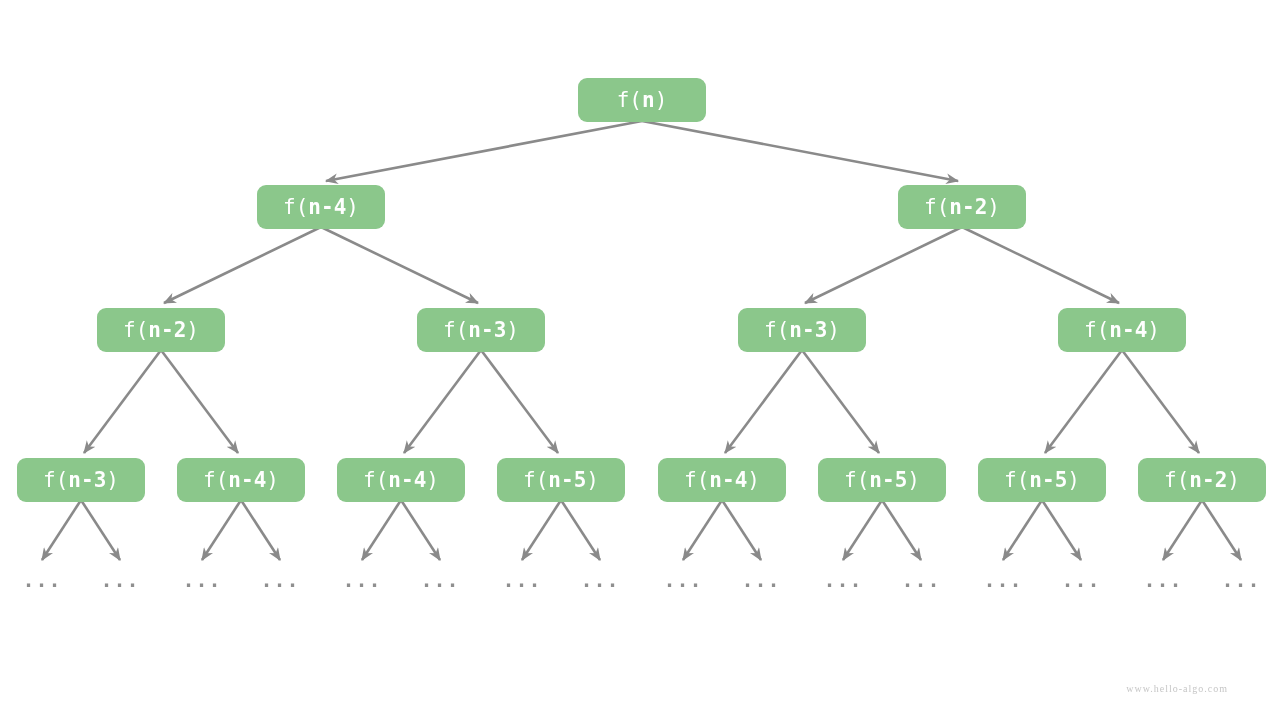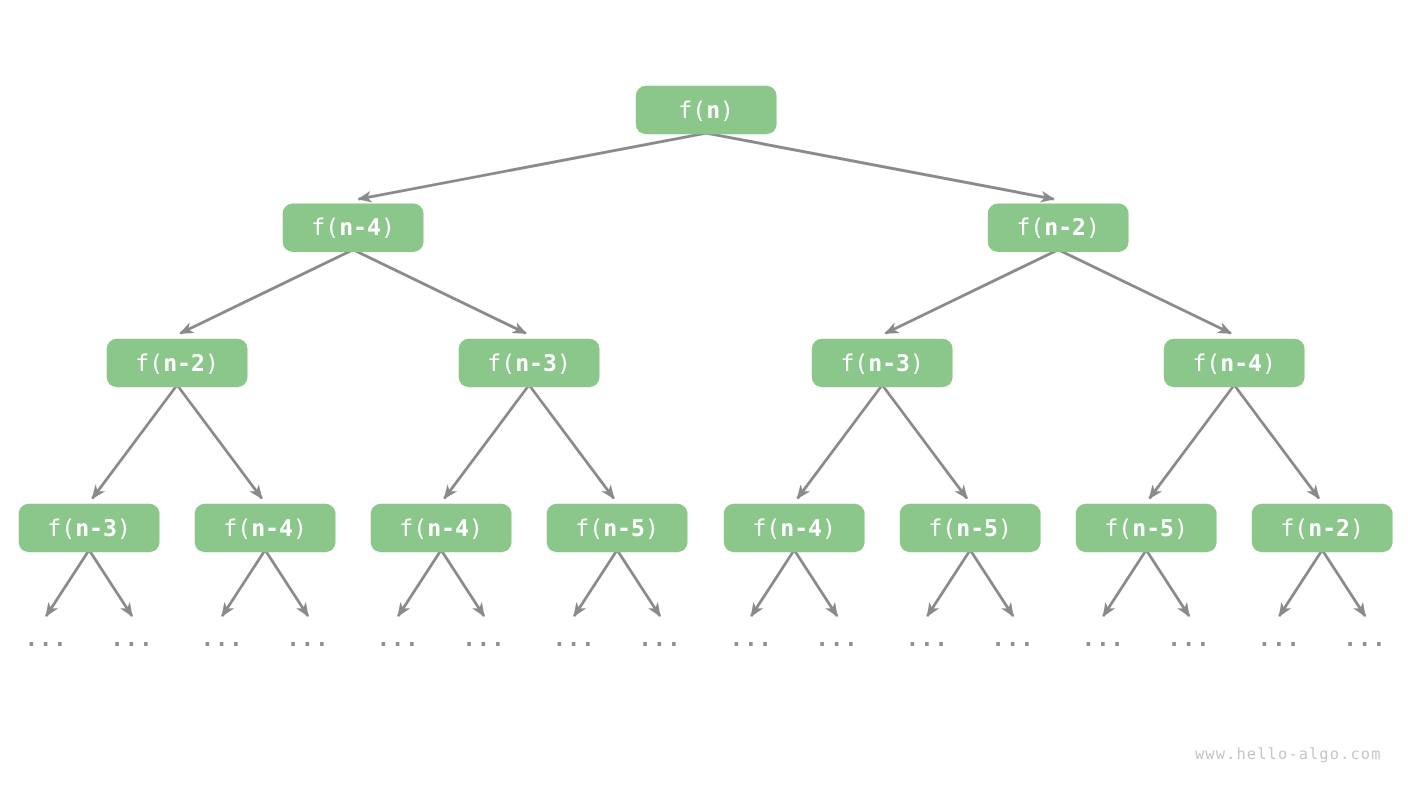--- a/index.html
+++ b/index.html
@@ -39,24 +39,25 @@
     width: 48px;
     text-align: center;
     color: var(--dots-color, #8F8F8F);
     font-size: 20px; font-weight: bold;
     line-height: 20px;
     letter-spacing: 1px;
     user-select: none;
   }
   .watermark {
     position: absolute;
-    right: 24px; bottom: 26px;
+    right: 52px; bottom: 26px;
     color: var(--watermark-color, #C6C6C6);
-    font-size: 14px;
+    font-size: 10px;
     letter-spacing: 1px;
+    font-family: Liberation Serif, serif;
   }
 </style>
 </head>
 <body>
 
 <div class="stage">
 
   <svg class="edges" viewBox="0 0 1280 720" xmlns="http://www.w3.org/2000/svg">
     <defs>
       <marker id="ah" viewBox="0 0 12 10" refX="11" refY="5" markerWidth="13" markerHeight="11" orient="auto" markerUnits="userSpaceOnUse">

